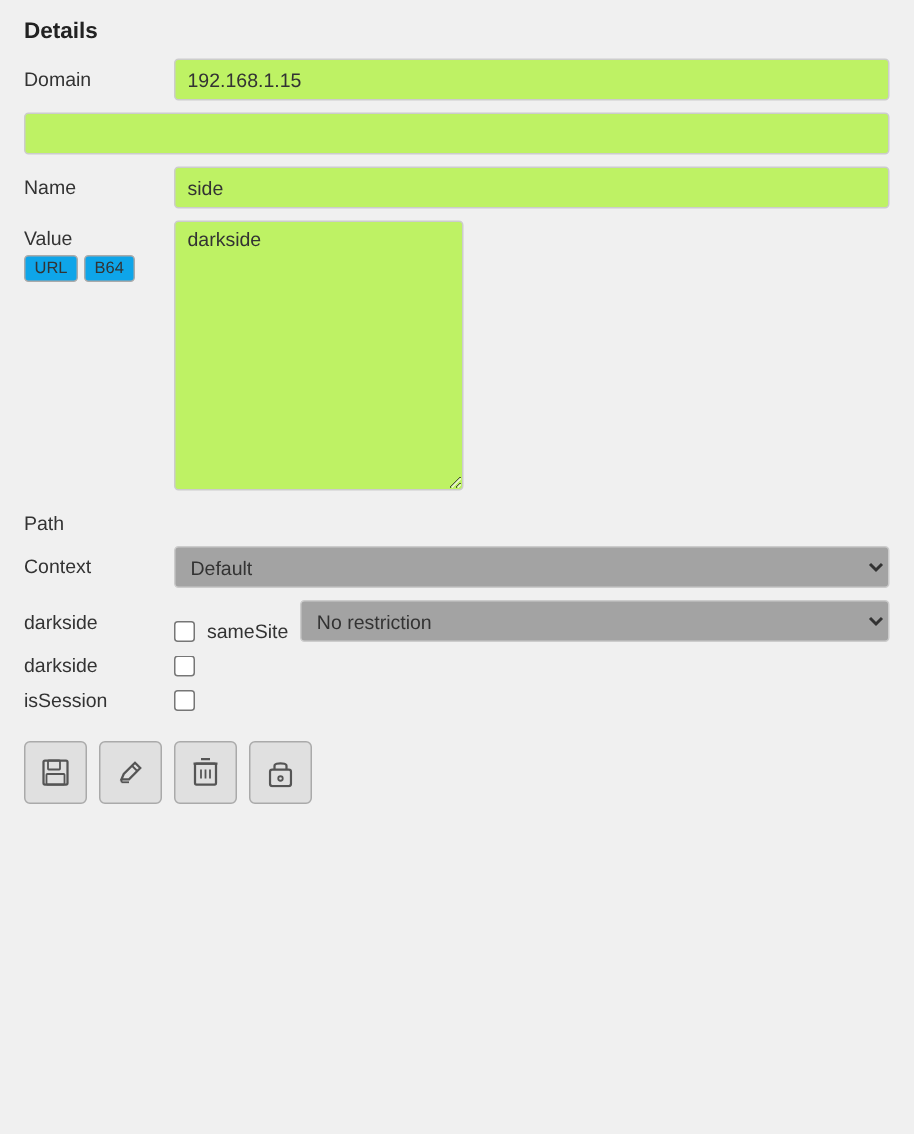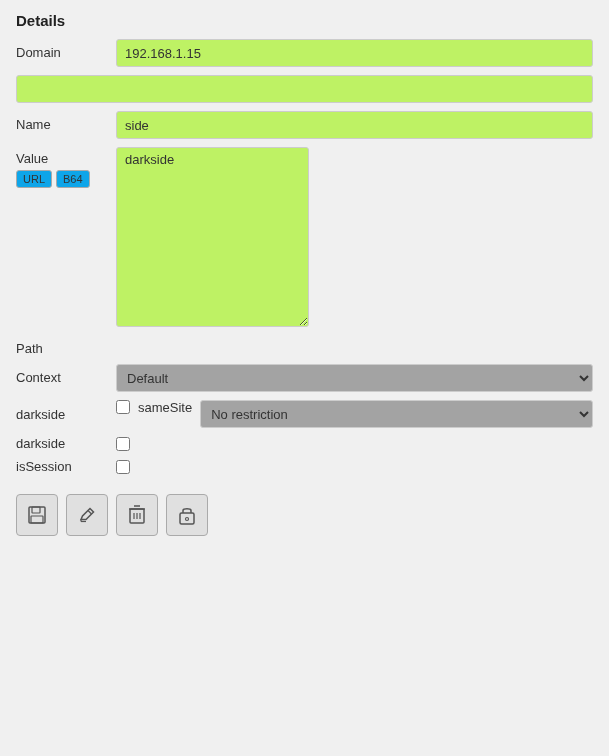--- a/index.html
+++ b/index.html
@@ -117,21 +117,21 @@
 
     .httponly-label {
       width: 100px;
       min-width: 100px;
       font-size: 13px;
       color: #333;
     }
 
     .samesite-group {
       display: flex;
-      align-items: flex-start;
+      align-items: flex-end;
       gap: 8px;
       flex: 1;
     }
 
     .samesite-label-text {
       font-size: 13px;
       color: #333;
     }
 
     .checkbox-control {

